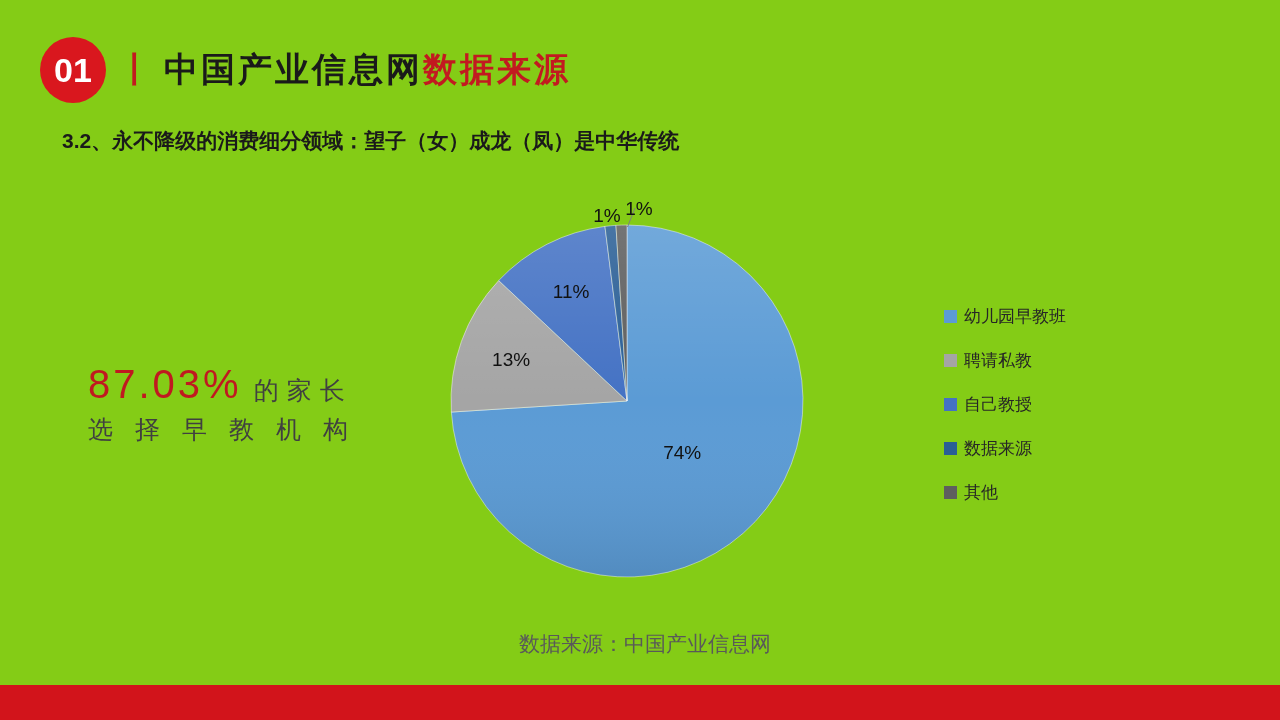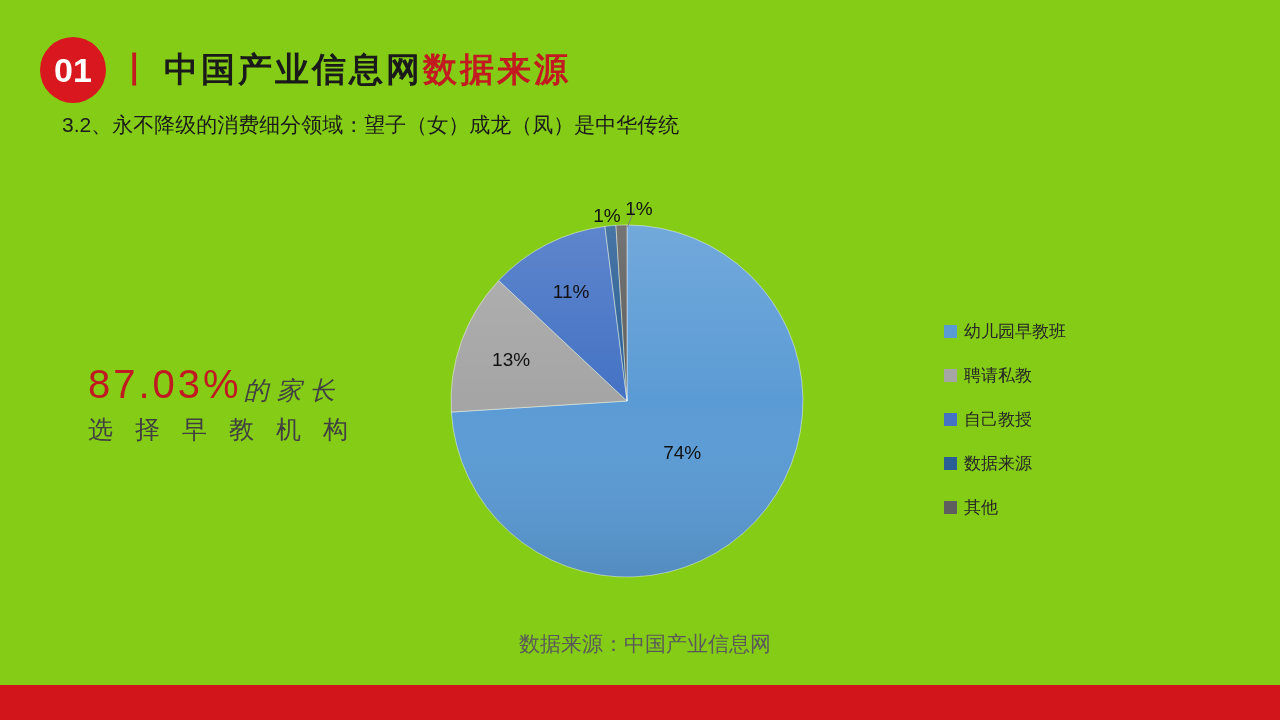--- a/index.html
+++ b/index.html
@@ -12,33 +12,33 @@
   body{margin:0;font-family:"Liberation Sans","DejaVu Sans",sans-serif;background:#fff;}
   .slide{position:relative;width:1280px;height:720px;background:#84cc16;overflow:hidden;}
 
   .badge{position:absolute;left:40px;top:37px;width:66px;height:66px;border-radius:50%;
     background:var(--badge-red);color:#fff;font-size:34px;font-weight:bold;
     display:flex;align-items:center;justify-content:center;}
   .title{position:absolute;left:118px;top:47px;margin:0;font-size:34px;font-weight:bold;
     color:#1a1a1a;letter-spacing:3px;white-space:nowrap;}
   .t-sep{color:var(--title-red);margin-right:9px;}
   .t-red{color:var(--title-red);}
-  .subtitle{position:absolute;left:62px;top:111px;margin:0;font-size:21px;font-weight:normal;
+  .subtitle{position:absolute;left:62px;top:127px;margin:0;font-size:21px;font-weight:bold;
     color:#1a1a1a;white-space:nowrap;}
 
   .stat{position:absolute;left:88px;top:362px;width:260px;color:#404040;}
   .stat-line1{display:flex;align-items:flex-end;white-space:nowrap;}
   .stat-value{color:var(--stat-red);font-size:40px;letter-spacing:3px;}
-  .stat-suffix{font-size:25px;letter-spacing:8px;margin-left:2px;font-style:italic;}
+  .stat-suffix{font-size:25px;letter-spacing:8px;margin-left:12px;}
   .stat-line2{font-size:25px;margin-top:6px;display:flex;justify-content:space-between;}
 
   #pie{position:absolute;left:412px;top:186px;}
   .pie-label{font-size:19px;fill:#111;font-family:"Liberation Sans","DejaVu Sans",sans-serif;}
 
-  .legend{position:absolute;left:944px;top:320px;display:flex;flex-direction:column;gap:21px;}
+  .legend{position:absolute;left:944px;top:305px;display:flex;flex-direction:column;gap:21px;}
   .legend-item{display:flex;align-items:center;gap:7px;font-size:17px;color:#262626;white-space:nowrap;}
   .legend-swatch{width:13px;height:13px;display:inline-block;flex:0 0 13px;}
 
   .source{position:absolute;left:430px;top:630px;width:430px;text-align:center;
     font-size:21px;color:#595959;}
   .footer-bar{position:absolute;left:0;bottom:0;width:1280px;height:35px;background:var(--bar-red);}
 </style>
 </head>
 <body>
 

